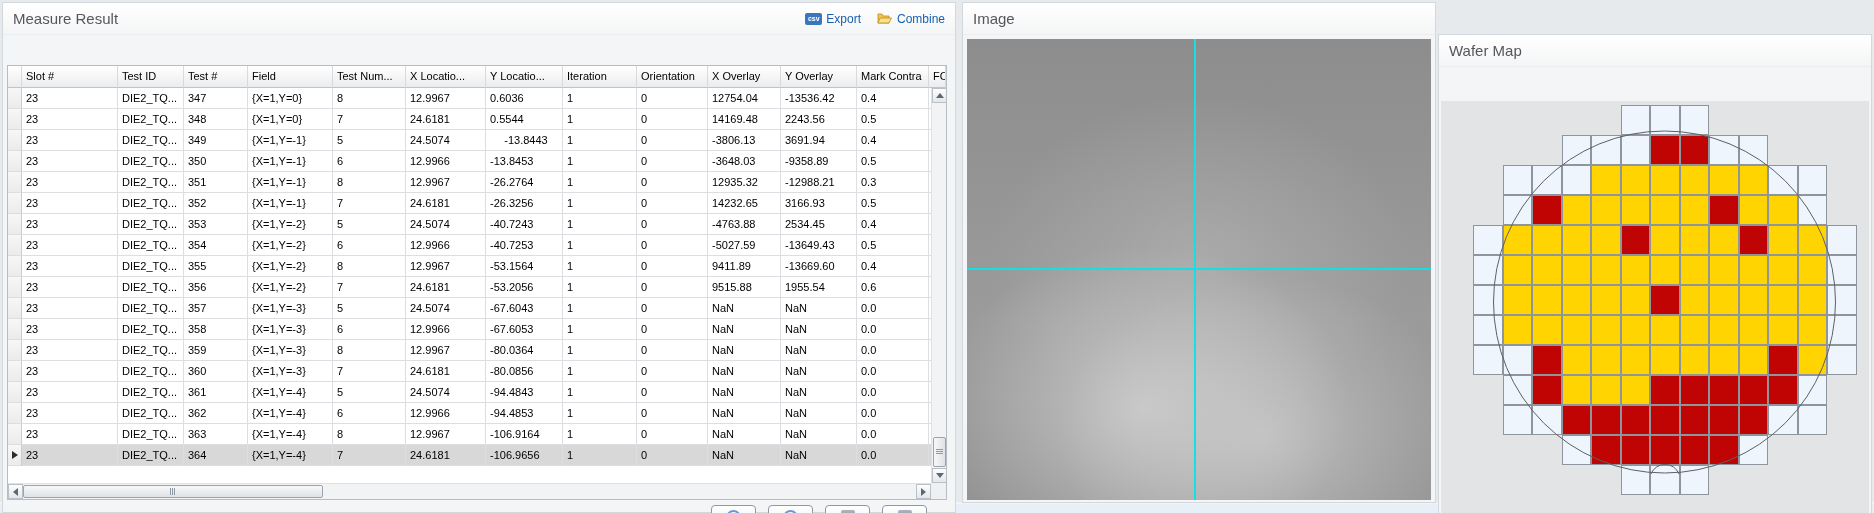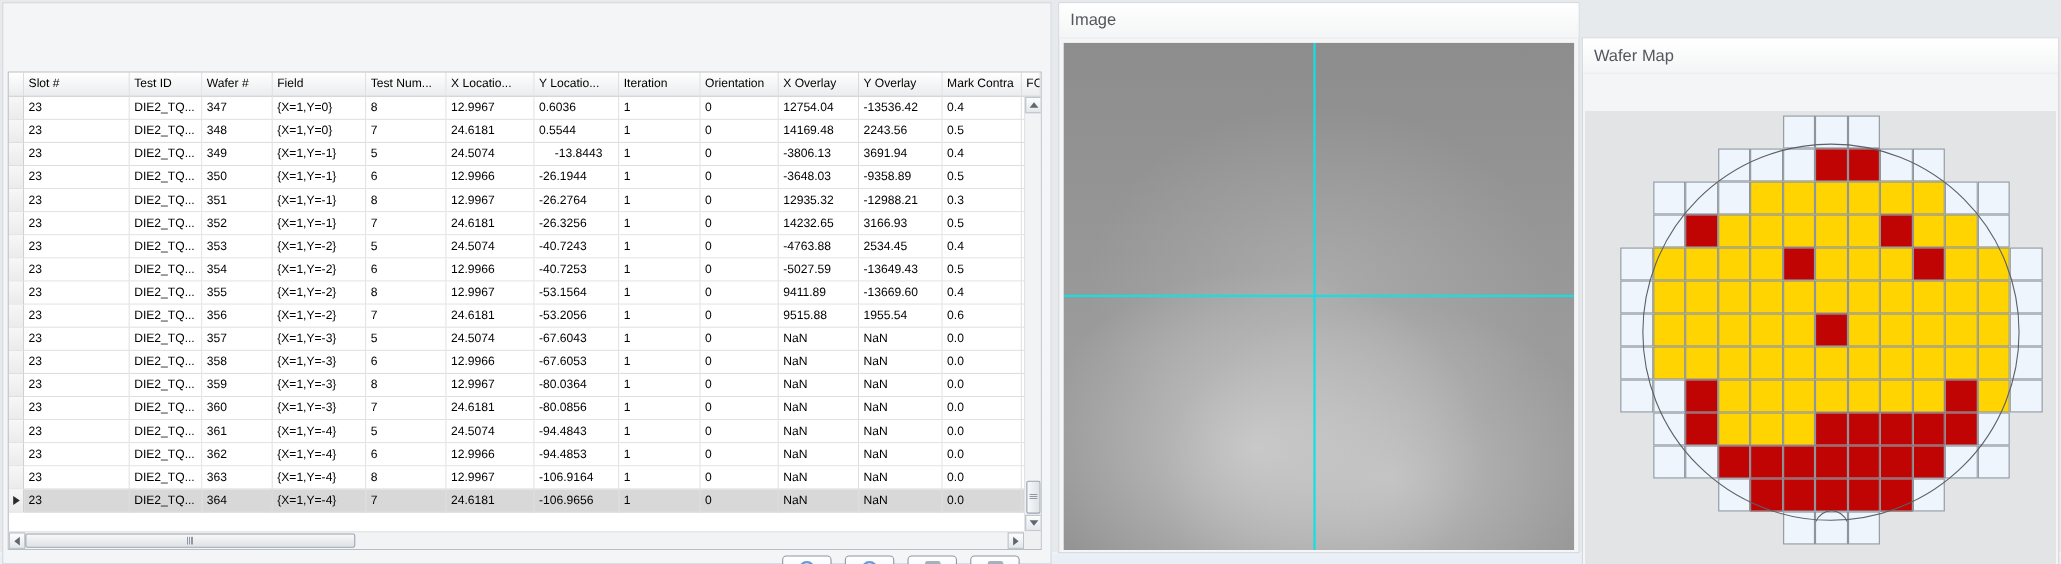--- a/index.html
+++ b/index.html
@@ -81,28 +81,46 @@
   .wcell.hide{visibility:hidden;border:none;}
   .wafersvg{position:absolute;left:32px;top:4px;pointer-events:none;}
 </style>
 </head>
 <body>
 
 <div id="screen">
   <div class="bottom-strip"></div>
 
   <div class="panel" id="panel-measure">
+    <div class="titlebar">
+      <span class="title">Measure Result</span>
+      <span class="links">
+        <span class="link">
+          <span class="csv-badge">csv</span>
+          <span>Export</span>
+        </span>
+        <span class="link">
+          <span style="display:inline-flex;">
+            <svg width="16" height="13" viewBox="0 0 16 13">
+              <path d="M1 3 L1 11 L12 11 L12 4 L6 4 L5 2 L1 2 Z" fill="#f6c64b" stroke="#b98d1e" stroke-width="0.8"></path>
+              <path d="M3 6 L14.5 6 L12 11 L1 11 Z" fill="#fadf8e" stroke="#b98d1e" stroke-width="0.8"></path>
+            </svg>
+          </span>
+          <span>Combine</span>
+        </span>
+      </span>
+    </div>
 
 
     <div class="grid">
       <div class="ghead">
           <div class="hcell" style="width: 14px;"></div>
           <div class="hcell" style="width: 96px;">Slot #</div>
           <div class="hcell" style="width: 66px;">Test ID</div>
-          <div class="hcell" style="width: 64px;">Wafer #</div>
+          <div class="hcell" style="width: 64px;">Test #</div>
           <div class="hcell" style="width: 85px;">Field</div>
           <div class="hcell" style="width: 73px;">Test Num...</div>
           <div class="hcell" style="width: 80px;">X Locatio...</div>
           <div class="hcell" style="width: 77px;">Y Locatio...</div>
           <div class="hcell" style="width: 74px;">Iteration</div>
           <div class="hcell" style="width: 71px;">Orientation</div>
           <div class="hcell" style="width: 73px;">X Overlay</div>
           <div class="hcell" style="width: 76px;">Y Overlay</div>
           <div class="hcell" style="width: 72px;">Mark Contra</div>
           <div class="hcell" style="width: 17px;">FO</div>
@@ -157,21 +175,21 @@
             <div class="cell" style="width: 17px;"></div>
           </div>
           <div class="trow">
             <div class="selcell" style="width: 14px;"></div>
             <div class="cell" style="width: 96px;">23</div>
             <div class="cell" style="width: 66px;">DIE2_TQ...</div>
             <div class="cell" style="width: 64px;">350</div>
             <div class="cell" style="width: 85px;">{X=1,Y=-1}</div>
             <div class="cell" style="width: 73px;">6</div>
             <div class="cell" style="width: 80px;">12.9966</div>
-            <div class="cell" style="width: 77px;">-26.1944</div>
+            <div class="cell" style="width: 77px;">-13.8453</div>
             <div class="cell" style="width: 74px;">1</div>
             <div class="cell" style="width: 71px;">0</div>
             <div class="cell" style="width: 73px;">-3648.03</div>
             <div class="cell" style="width: 76px;">-9358.89</div>
             <div class="cell" style="width: 72px;">0.5</div>
             <div class="cell" style="width: 17px;"></div>
           </div>
           <div class="trow">
             <div class="selcell" style="width: 14px;"></div>
             <div class="cell" style="width: 96px;">23</div>

